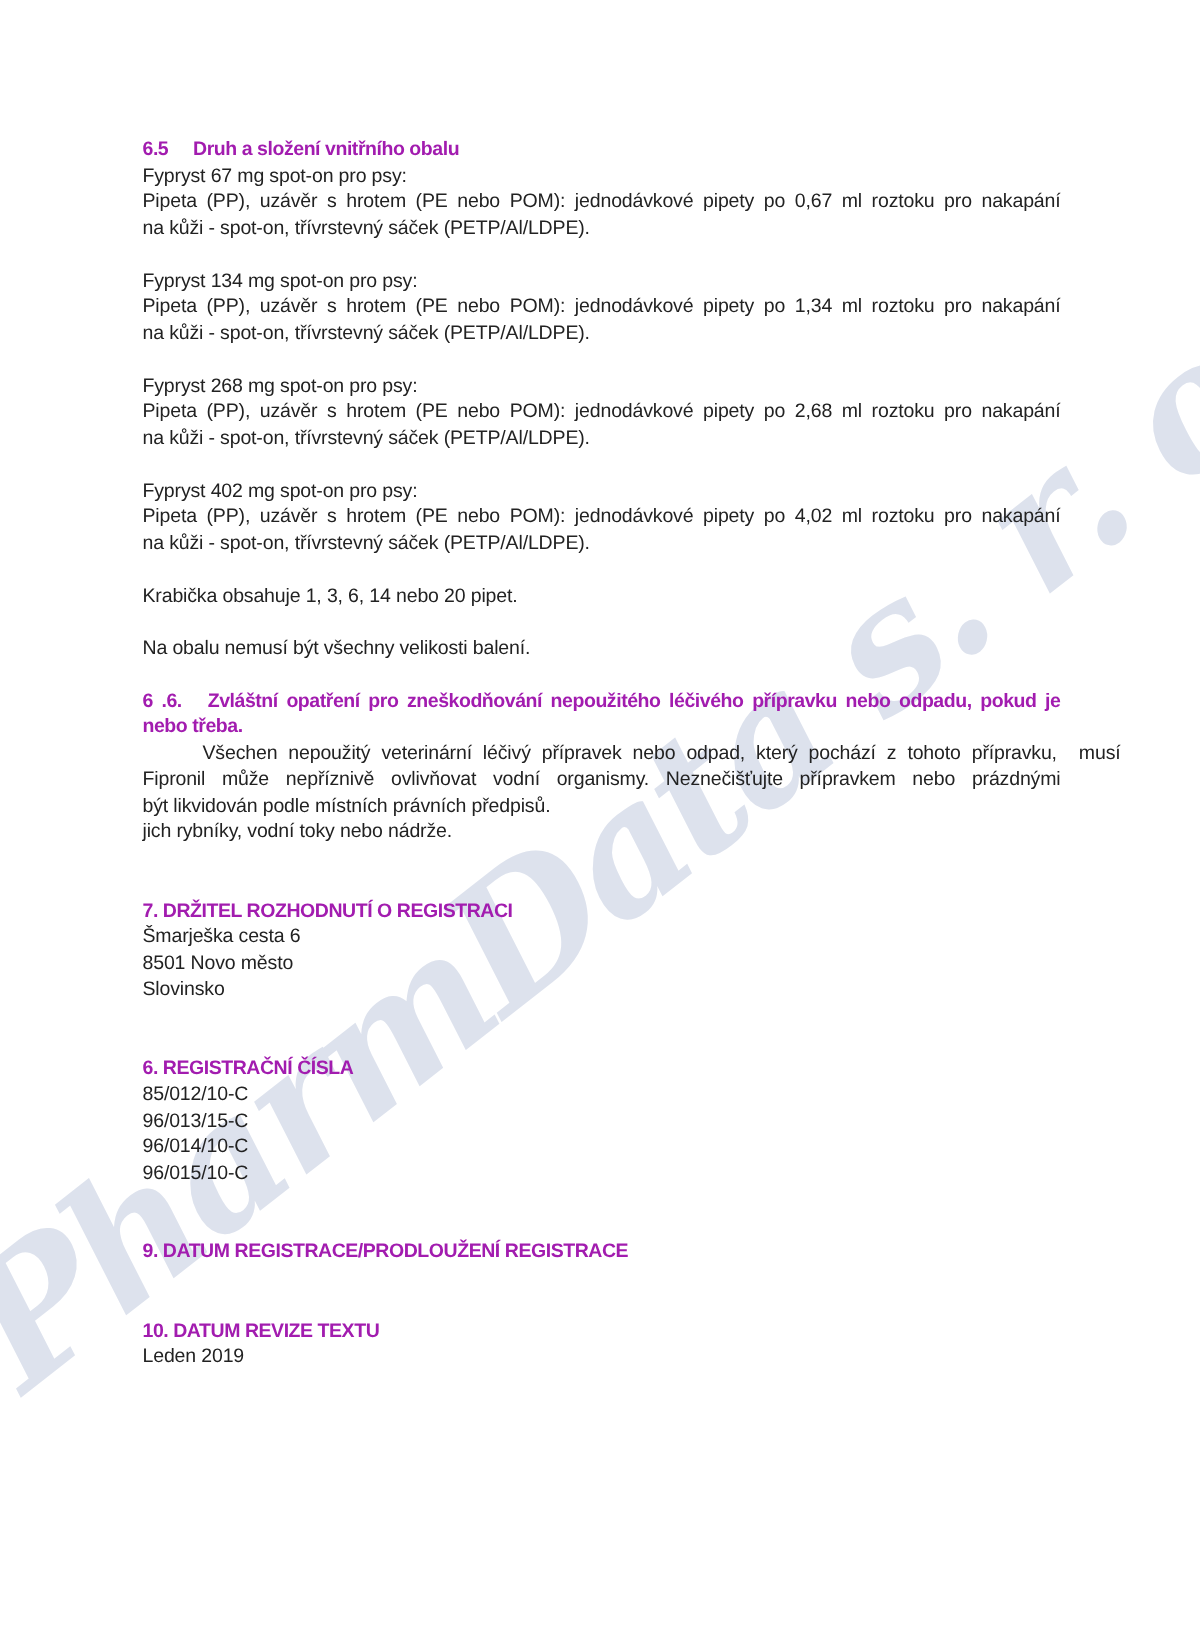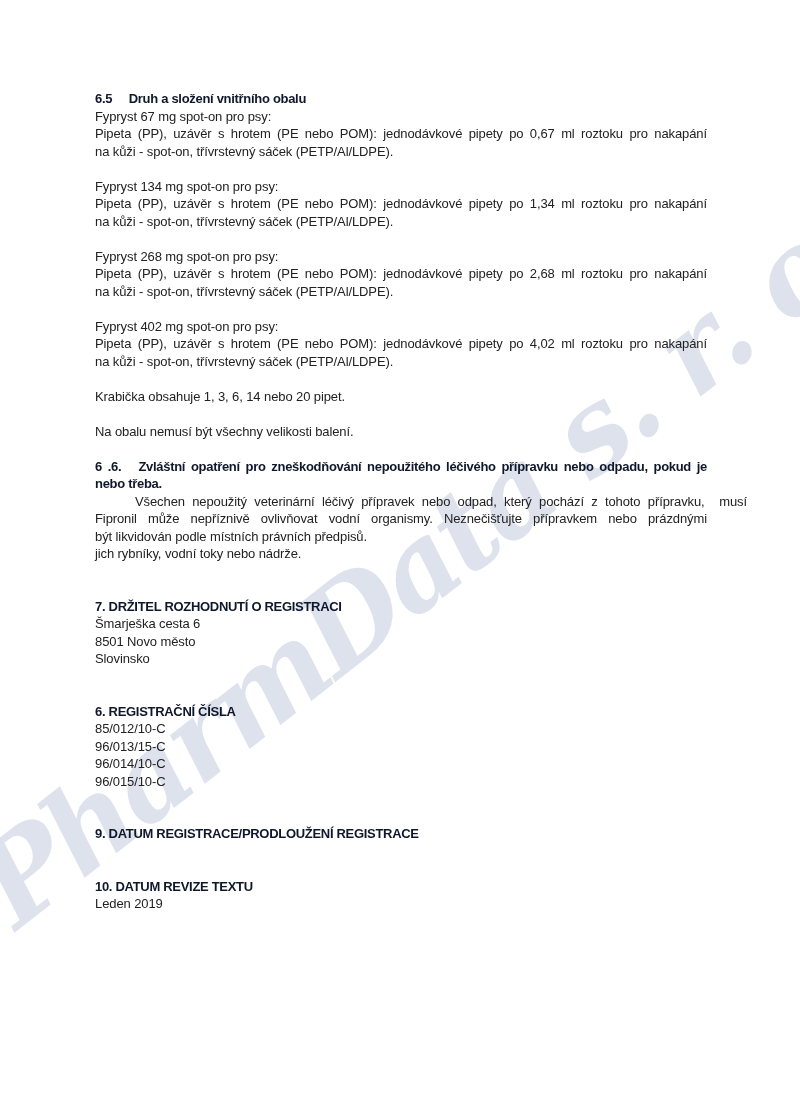--- a/index.html
+++ b/index.html
@@ -47,21 +47,21 @@
     min-height: 17.5px;
     height: 17.5px;
     line-height: 17.5px;
     white-space: pre;
     overflow: visible;
     letter-spacing: -0.1px;
   }
   .ln.b {
     font-weight: bold;
     letter-spacing: -0.3px;
-    color: #0f172a;
+    color: #a21caf;
   }
 </style>
 </head>
 <body>
 
 <div class="page">
   <div class="watermark" style="color: rgb(221, 226, 237);">PharmData s. r. o.</div>
   <div class="content">
       <div class="ln b"><span>6.5     Druh a složení vnitřního obalu</span></div>
       <div class="ln"><span>Fypryst 67 mg spot-on pro psy:</span></div>

